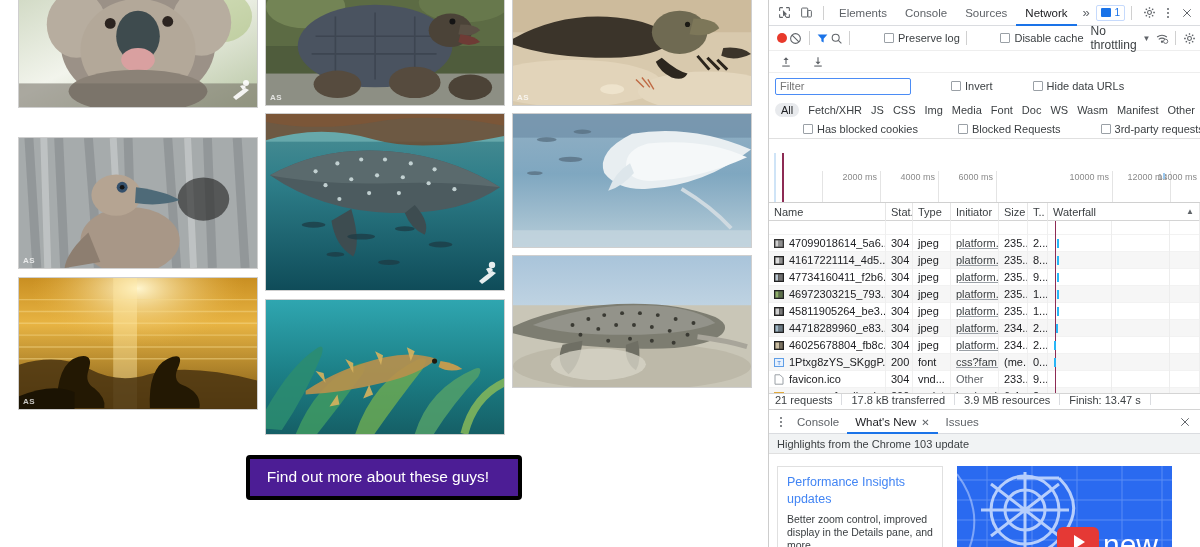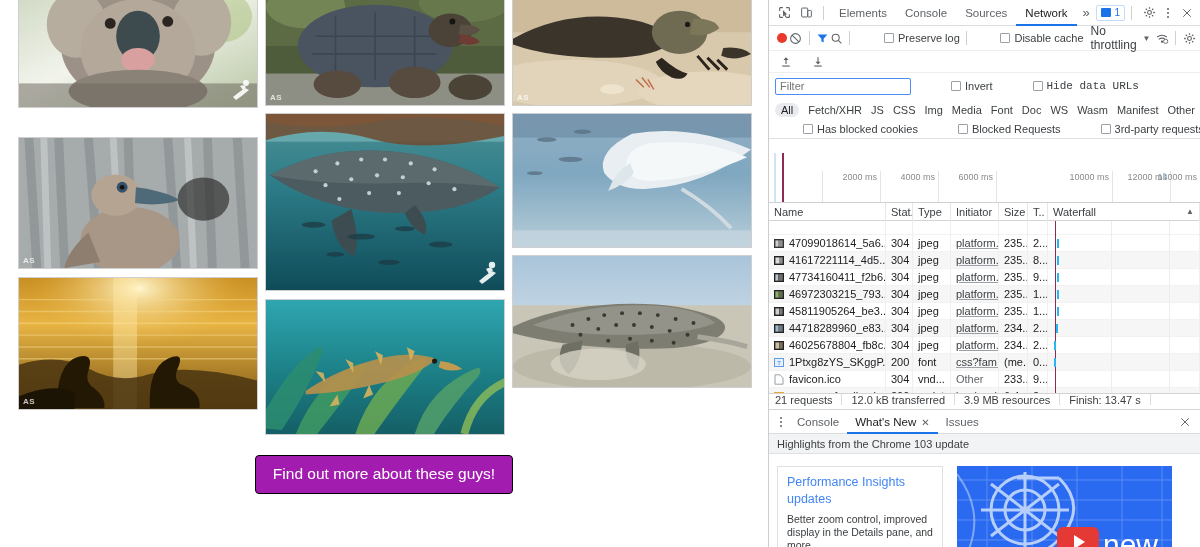--- a/index.html
+++ b/index.html
@@ -40,26 +40,26 @@
     position: absolute; right: 6px; bottom: 4px;
     width: 22px; height: 26px; opacity:.9; pointer-events:none;
   }
 
   .cta-wrap {
     position: absolute; left: 0; top: 455px; width: 768px;
     text-align: center;
   }
   .cta-btn {
     display: inline-block;
-    background: #a21caf;
-    border: 1px solid #000000;
+    background: #4c1d95;
+    border: 4px solid #000000;
     border-radius: 4px;
     color: #ffffff;
     font-size: 15.5px;
-    padding: 9px 17px 10px 17px;
+    padding: 9px 29px 10px 17px;
     cursor: pointer;
     font-family: "Liberation Sans", sans-serif;
   }
   .cta-note {
     margin-top: 22px;
     font-size: 13.5px;
     color: #222;
   }
 
   
@@ -627,21 +627,21 @@
           </svg>
       </div>
     </div>
 
     <div class="dt-row filterbar">
       <input class="filter-input" value="" placeholder="Filter" style="">
       <label class="chk" style="margin-left:12px;">
           <i></i>
           <span>Invert</span>
         </label>
-      <label class="chk" style="margin-left:12px;font-family:Liberation Mono, monospace;">
+      <label class="chk" style="margin-left:12px;">
           <i></i>
           <span>Hide data URLs</span>
         </label>
     </div>
 
     <div class="dt-row types">
       <span class="ty sel">All</span>
       <span class="ty">Fetch/XHR</span>
       <span class="ty">JS</span>
       <span class="ty">CSS</span>
@@ -948,21 +948,21 @@
               <div class="wf-grid" style="left:64px;width:58px;"></div>
               <div class="wf-grid" style="left:122px;width:58px;"></div>
             </div>
         </div>
       </div>
     </div>
 
     <div class="net-status">
       <span class="first">21 requests</span>
       <span class="divider"></span>
-      <span>12.0 kB transferred</span>
+      <span>17.8 kB transferred</span>
       <span class="divider"></span>
       <span>3.9 MB resources</span>
       <span class="divider"></span>
       <span>Finish: 13.47 s</span>
       <span class="divider"></span>
     </div>
 
     <div class="drawer-tabs">
       <div class="kebab">
           <b></b>

